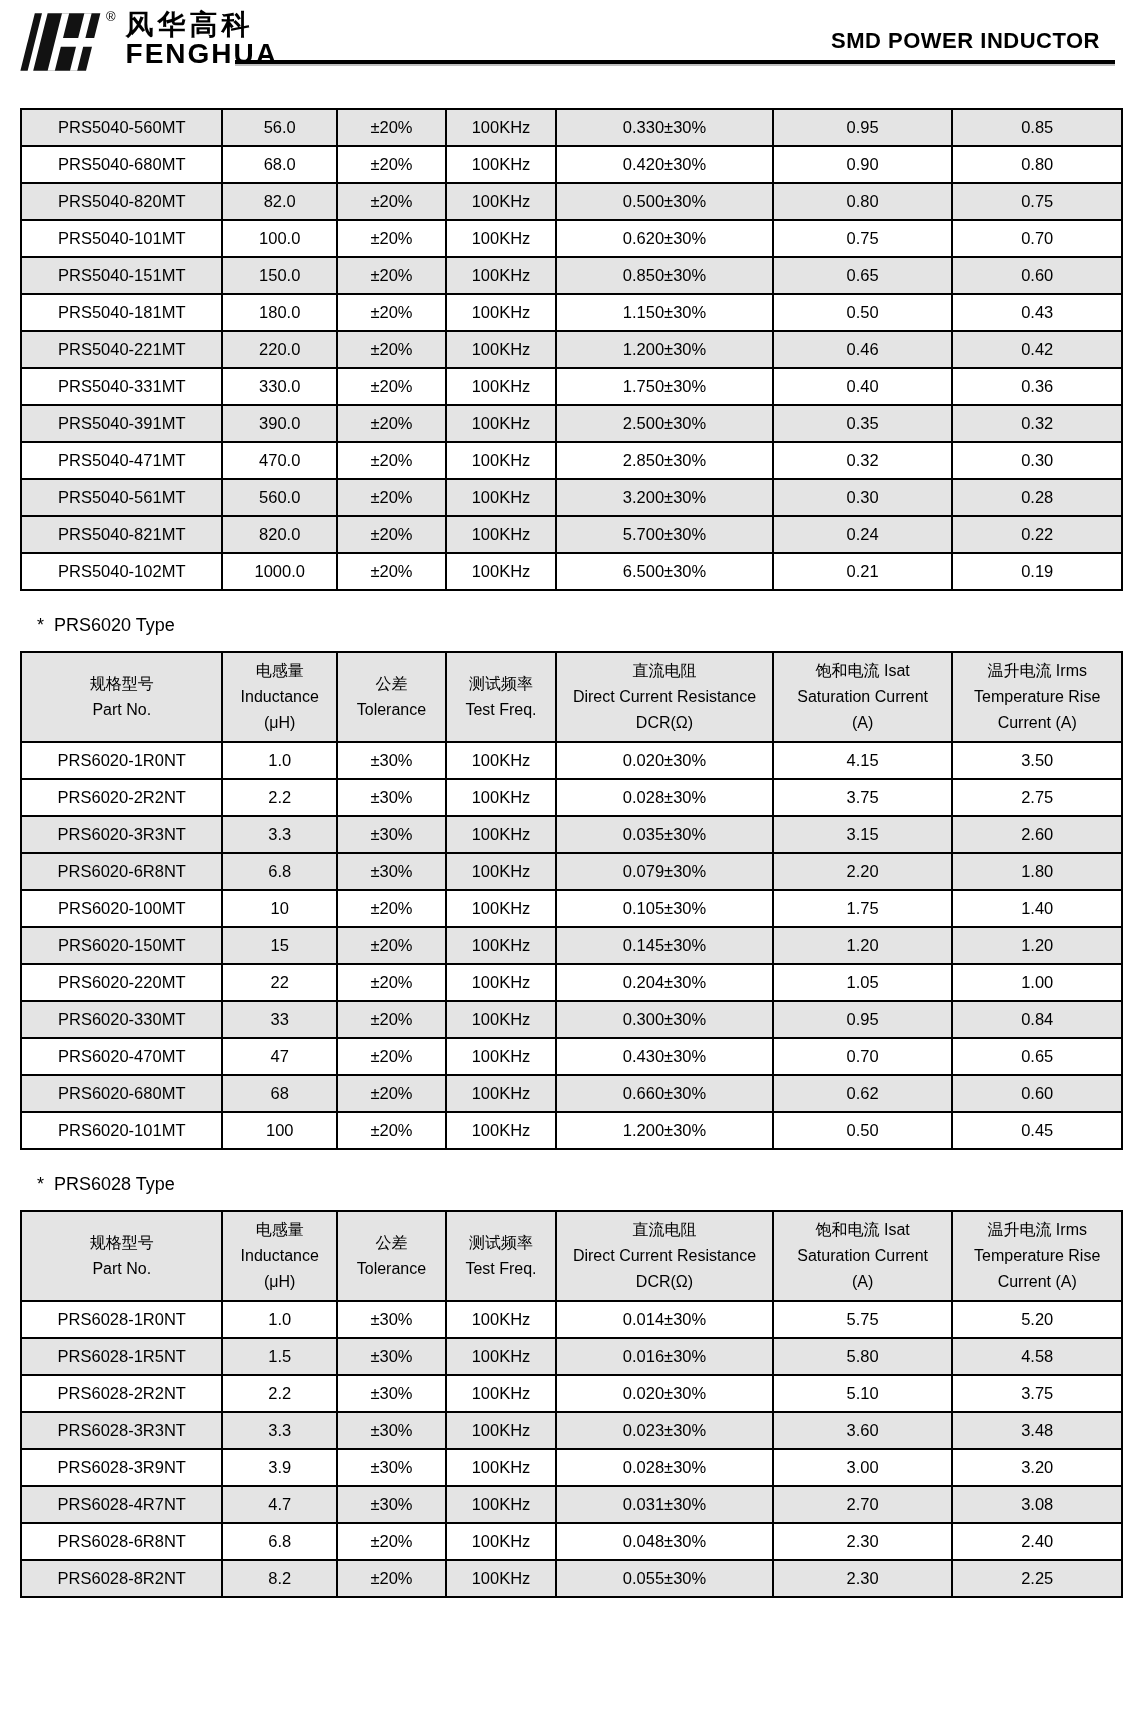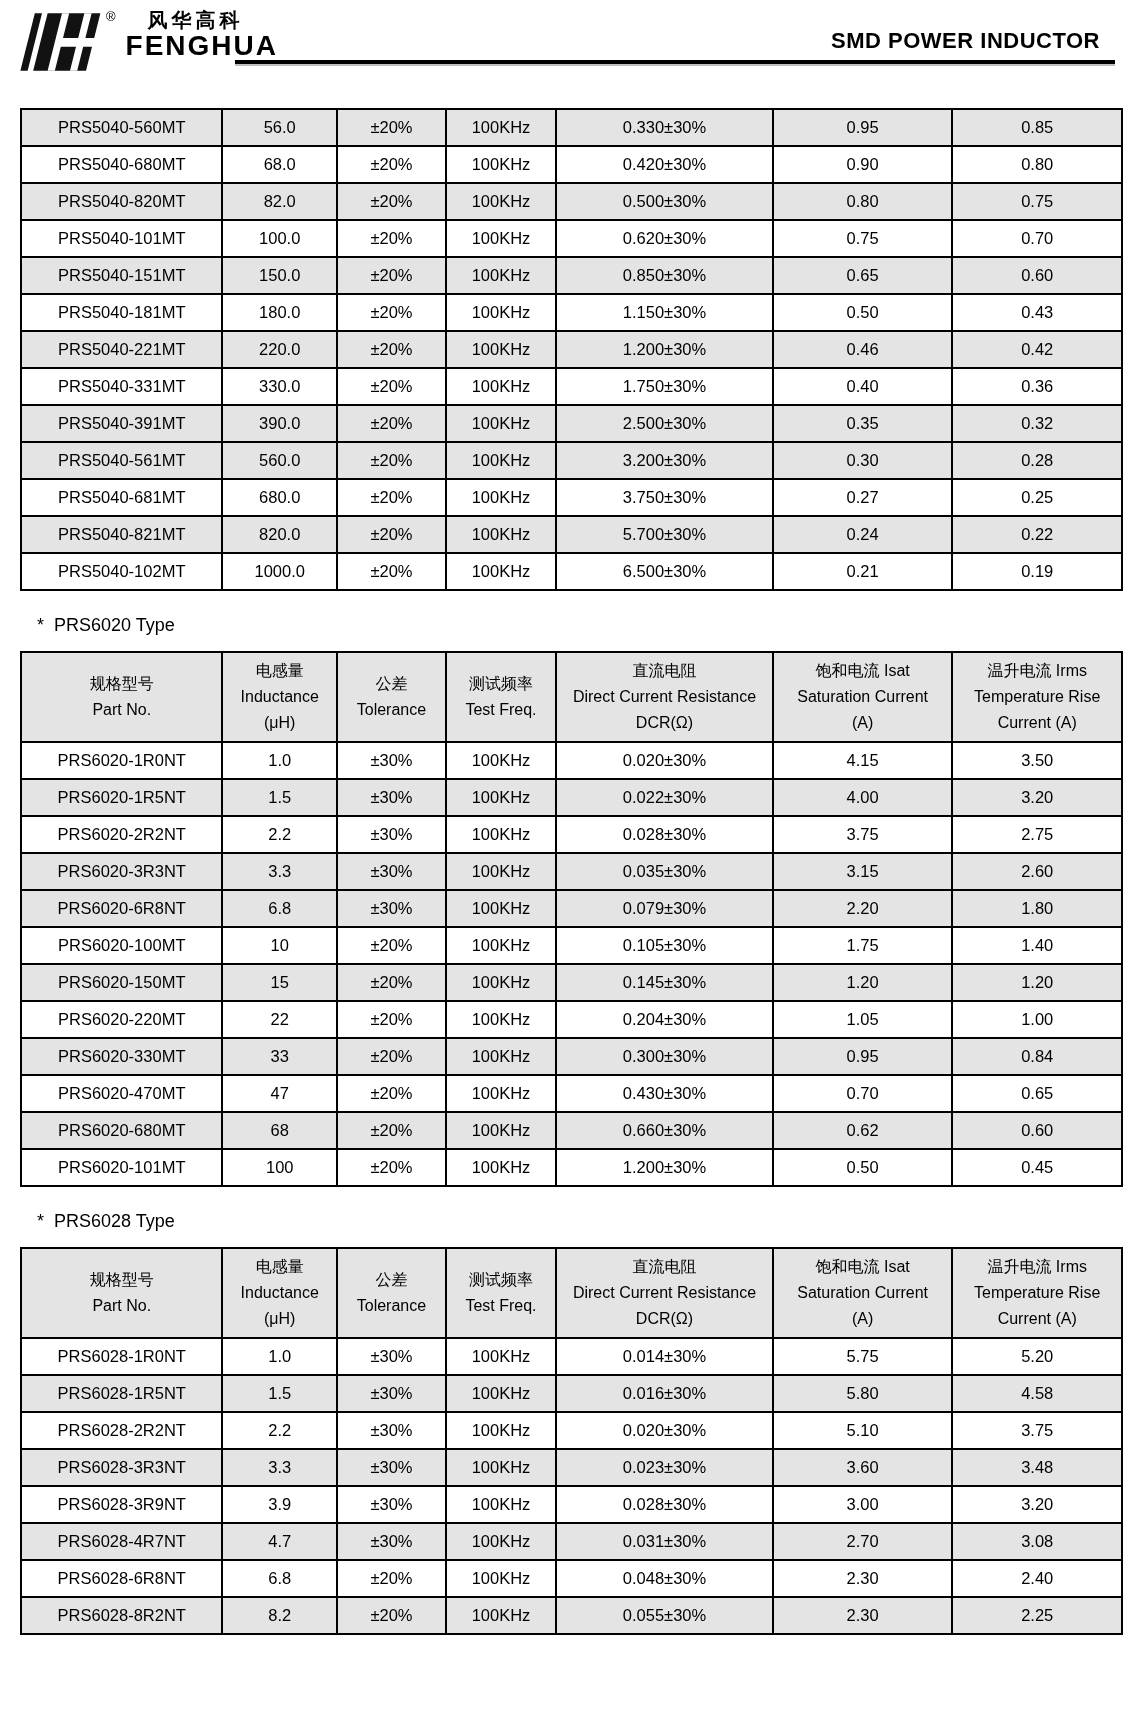--- a/index.html
+++ b/index.html
@@ -5,21 +5,21 @@
   html,body { margin:0; padding:0; background:#ffffff; }
   body { width:1143px; font-family:"Liberation Sans","DejaVu Sans",sans-serif; color:#000; }
   .page { position:relative; width:1143px; height:1723px; box-sizing:border-box; padding:0 20px; overflow:hidden; background:#fff; }
 
   
   .masthead { position:relative; height:108px; }
   .logo { position:absolute; left:0; top:10px; display:flex; align-items:flex-start; }
   .logo-mark { width:84px; height:64px; }
   .reg { font-size:13px; line-height:1; margin:0 4px 0 2px; }
   .logo-text { margin-left:6px; }
-  .logo-cjk { font-size:20px; font-weight:bold; letter-spacing:4px; line-height:1.05; white-space:nowrap;margin-left:22px; }
+  .logo-cjk { font-size:28px; font-weight:bold; letter-spacing:4px; line-height:1.05; white-space:nowrap; }
   .logo-latin { font-size:28px; font-weight:bold; letter-spacing:2px; line-height:1.0; margin-top:1px; }
   .masthead-title { position:absolute; right:23px; top:28px; font-size:22px; font-weight:bold; letter-spacing:0.5px; white-space:nowrap; }
   .masthead-rule { position:absolute; left:215px; right:8px; top:60px; height:4px; background:#000; box-shadow:0 2px 0 rgba(0,0,0,0.25); }
 
   
   .section-heading { height:28px; margin:20px 0 12px; padding-left:17px; display:flex; align-items:center; gap:10px; font-size:18px; }
 
   
   table.spec-table { width:100%; border-collapse:collapse; table-layout:fixed;border-radius:15px; }
   .spec-table col.c0 { width:18.3%; }
@@ -144,37 +144,37 @@
         </tr>
         <tr class="shaded">
           <td>PRS5040-391MT</td>
           <td>390.0</td>
           <td>±20%</td>
           <td>100KHz</td>
           <td>2.500±30%</td>
           <td>0.35</td>
           <td>0.32</td>
         </tr>
+        <tr>
+          <td>PRS5040-471MT</td>
+          <td>470.0</td>
+          <td>±20%</td>
+          <td>100KHz</td>
+          <td>2.850±30%</td>
+          <td>0.32</td>
+          <td>0.30</td>
+        </tr>
         <tr class="shaded">
           <td>PRS5040-561MT</td>
           <td>560.0</td>
           <td>±20%</td>
           <td>100KHz</td>
           <td>3.200±30%</td>
           <td>0.30</td>
           <td>0.28</td>
-        </tr>
-        <tr>
-          <td>PRS5040-681MT</td>
-          <td>680.0</td>
-          <td>±20%</td>
-          <td>100KHz</td>
-          <td>3.750±30%</td>
-          <td>0.27</td>
-          <td>0.25</td>
         </tr>
         <tr class="shaded">
           <td>PRS5040-821MT</td>
           <td>820.0</td>
           <td>±20%</td>
           <td>100KHz</td>
           <td>5.700±30%</td>
           <td>0.24</td>
           <td>0.22</td>
         </tr>
@@ -244,29 +244,20 @@
       <tbody>
         <tr>
           <td>PRS6020-1R0NT</td>
           <td>1.0</td>
           <td>±30%</td>
           <td>100KHz</td>
           <td>0.020±30%</td>
           <td>4.15</td>
           <td>3.50</td>
         </tr>
-        <tr class="shaded">
-          <td>PRS6020-1R5NT</td>
-          <td>1.5</td>
-          <td>±30%</td>
-          <td>100KHz</td>
-          <td>0.022±30%</td>
-          <td>4.00</td>
-          <td>3.20</td>
-        </tr>
         <tr>
           <td>PRS6020-2R2NT</td>
           <td>2.2</td>
           <td>±30%</td>
           <td>100KHz</td>
           <td>0.028±30%</td>
           <td>3.75</td>
           <td>2.75</td>
         </tr>
         <tr class="shaded">

